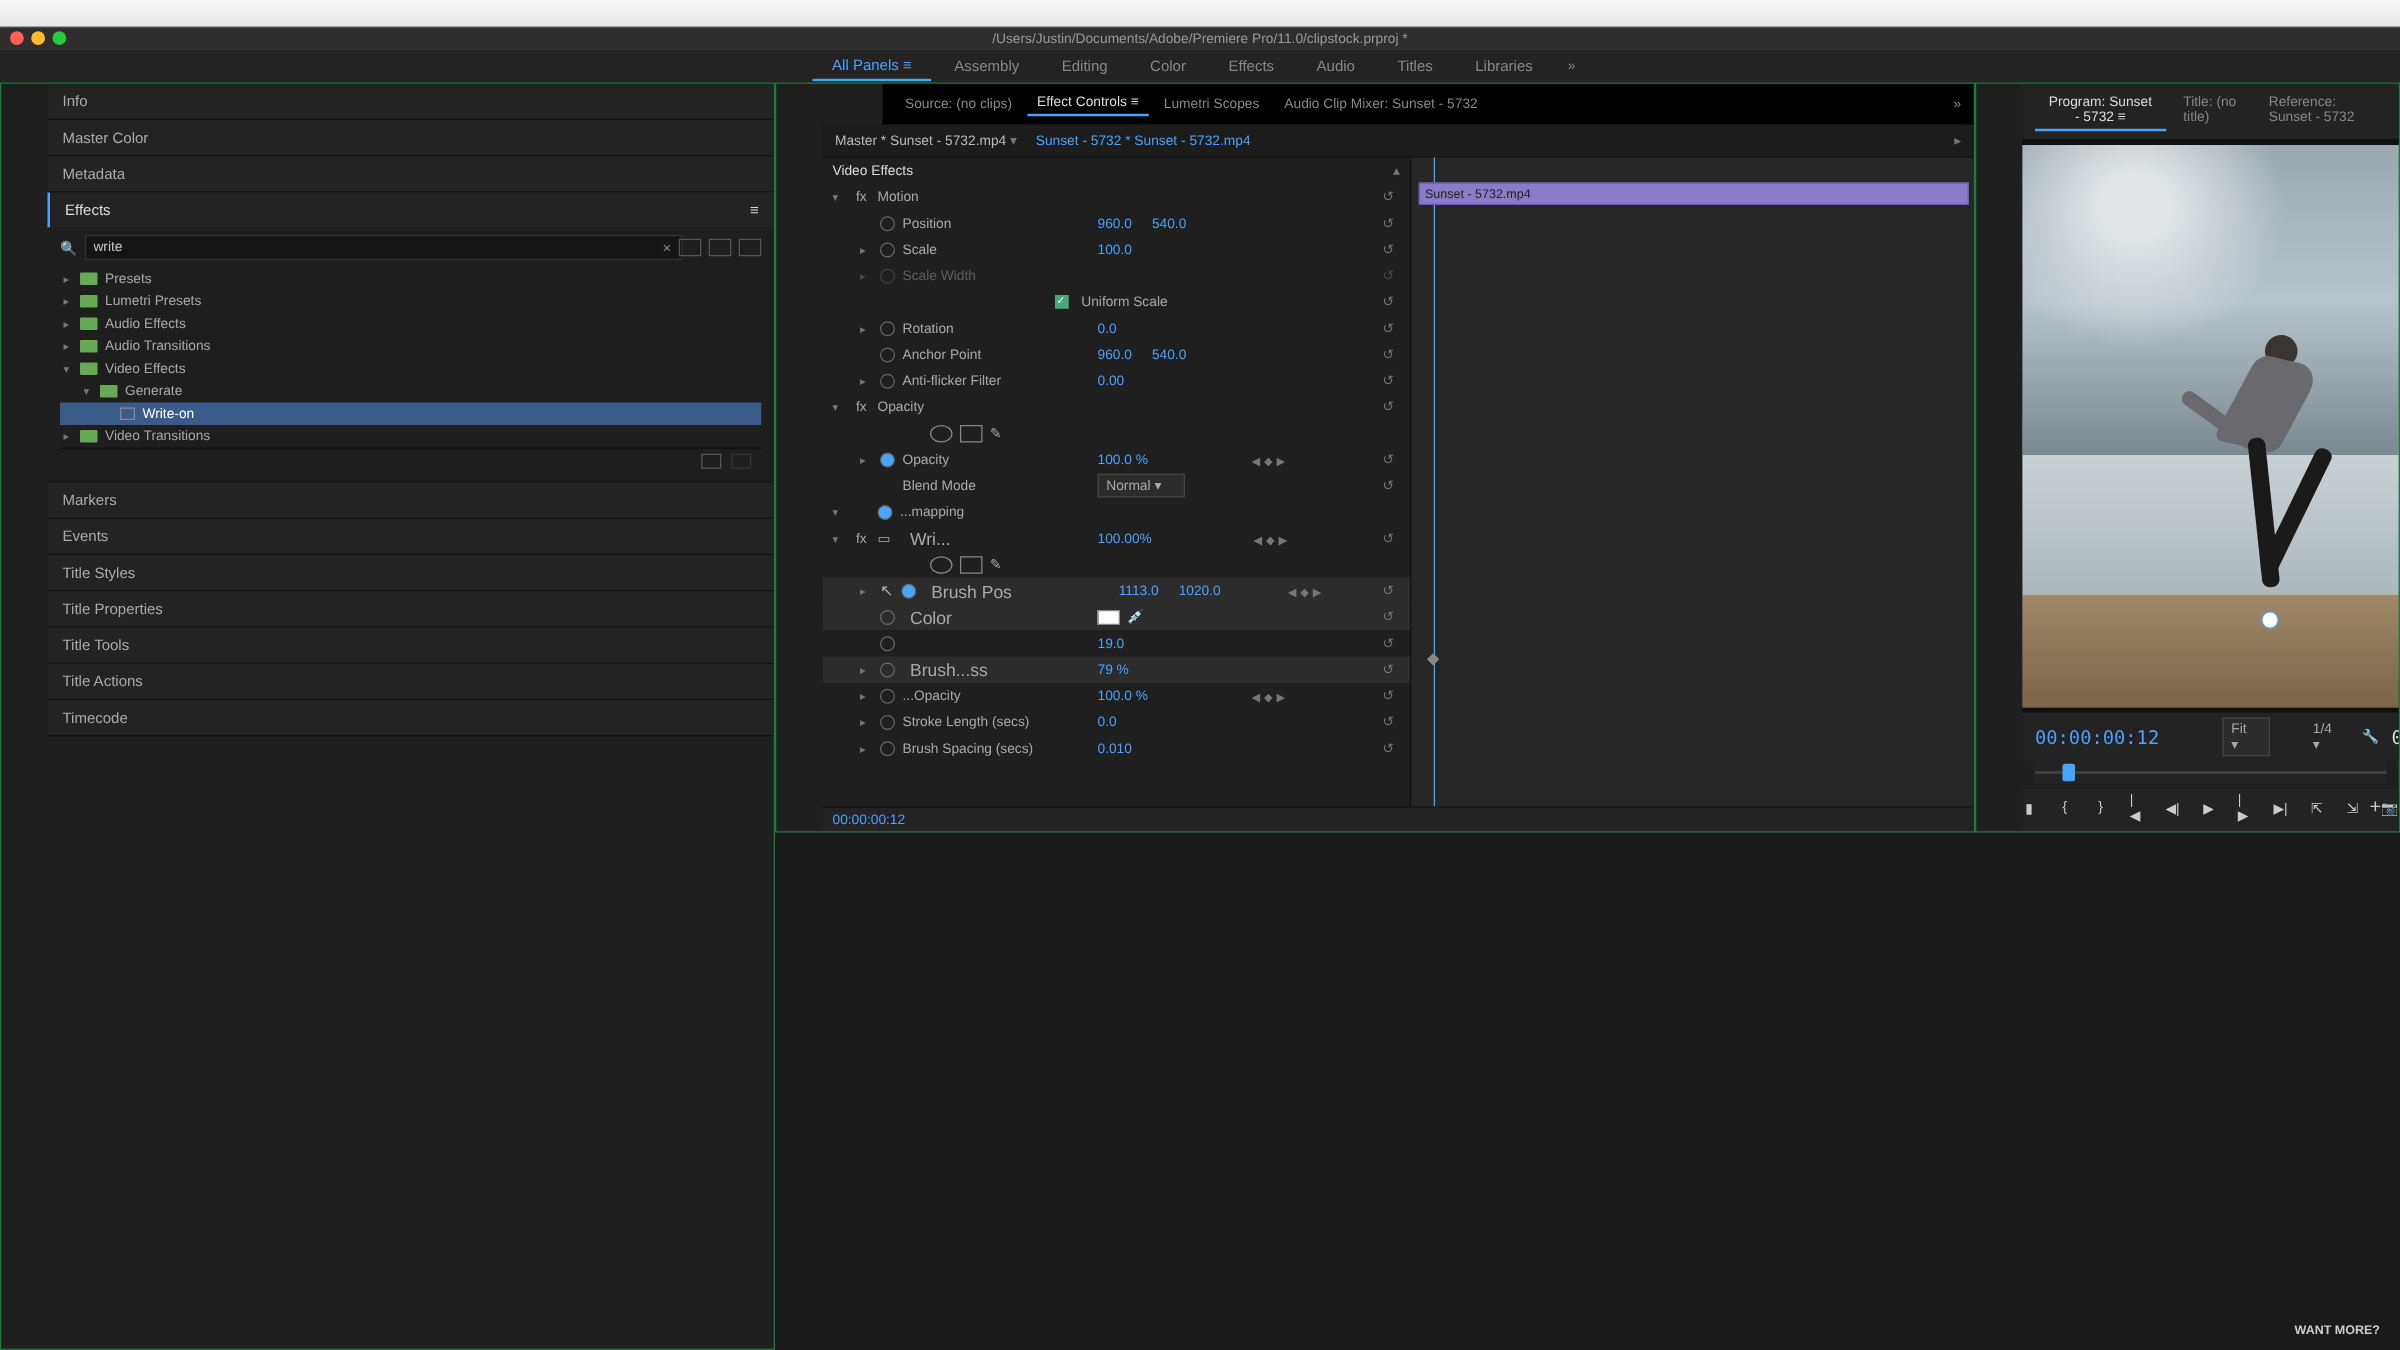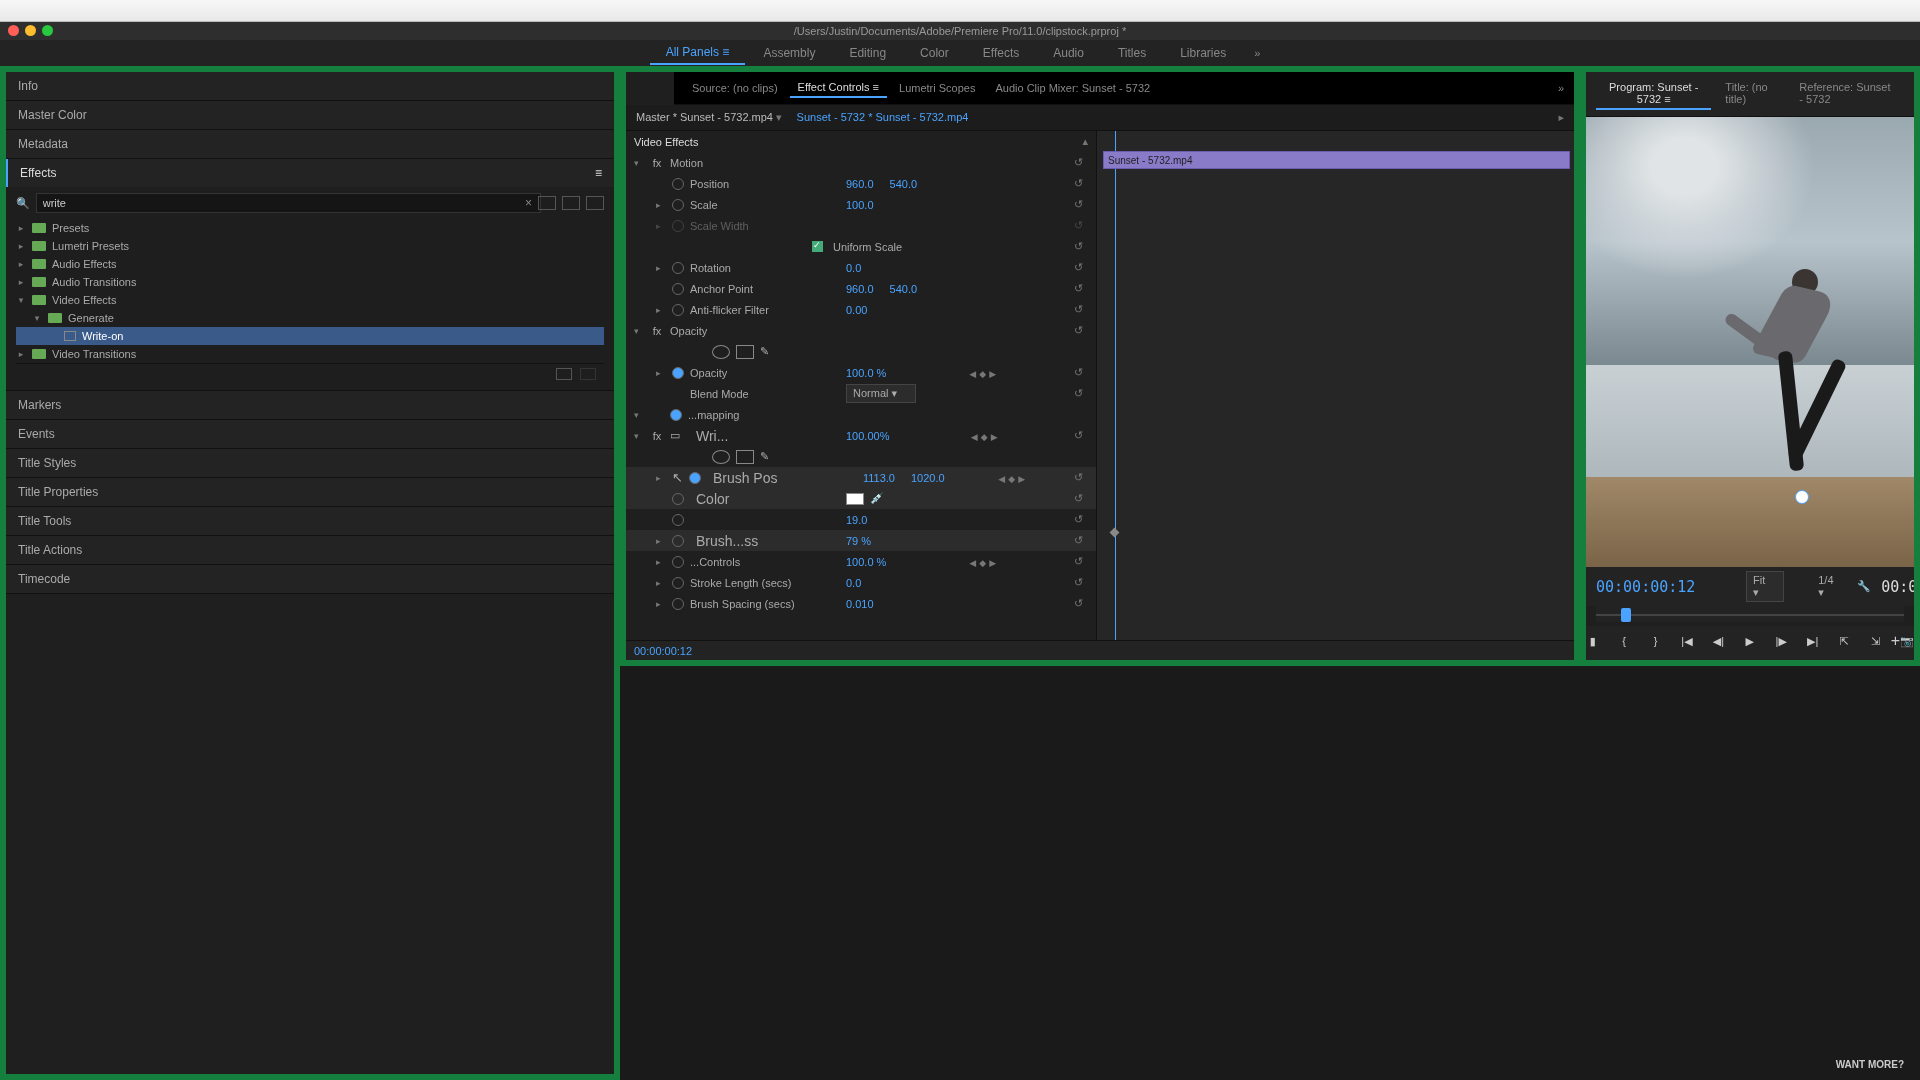--- a/index.html
+++ b/index.html
@@ -18,21 +18,21 @@
 .tr-r { background: #ff5f57;} .tr-y { background: #febc2e;} .tr-g { background: #28c840;}
 
 
 .workspace-bar { height: 26px; background: #232323; display: flex; justify-content: center; align-items: center; gap: 2px;}
 .workspace-bar .tab { padding: 4px 16px; color: #888; font-size: 12px; cursor: pointer;}
 .workspace-bar .tab.active { color: #4aa3ff; border-bottom: 2px solid #4aa3ff;}
 .workspace-bar .overflow { color: #888; padding: 0 10px; cursor: pointer;}
 
 
 .app { display: grid; grid-template-columns: 620px 960px 340px; grid-template-rows: 600px 414px; height: calc(1080px - 22px - 18px - 26px);}
-.panel { background: #1f1f1f; border: 6px solid #15803d; position: relative; overflow: hidden;}
+.panel { background: #1f1f1f; border: 1px solid #15803d; position: relative; overflow: hidden; padding-left: 37px;}
 
 
 .ec { display: flex; flex-direction: column; }
 .ec-tabs, .src-tabs, .rp-tabs { display: flex; gap: 4px; padding: 6px 10px; background: #000000; align-items: center; border-bottom: 1px solid #111; margin-left: 48px;}
 .ec-tabs .tab, .src-tabs .tab, .rp-tabs .tab { padding: 3px 8px; color: #888; cursor: pointer; white-space: nowrap;}
 .ec-tabs .tab.active, .src-tabs .tab.active, .rp-tabs .tab.active { color: #ddd; border-bottom: 2px solid #4aa3ff; }
 .ec-tabs .overflow, .src-tabs .overflow { color: #888; margin-left: auto; }
 .ec-crumb { padding: 6px 10px; background: #1c1c1c; border-bottom: 1px solid #111;}
 .ec-crumb .a { color: #bbb; } .ec-crumb .b { color: #4aa3ff; margin-left: 12px;}
 .ec-body { display: flex; flex: 1; min-height: 0;}
@@ -318,21 +318,21 @@
       <div class="prop-row prop-sub tooltip-row">
         <span class="twisty">▸</span>
             <span class="stopwatch"></span>
         <span class="name tooltip-label">Brush...ss</span>
         <span class="val">79 %</span>
         <span class="reset">↺</span>
       </div>
       <div class="prop-row prop-sub">
         <span class="twisty">▸</span>
             <span class="stopwatch"></span>
-        <span class="name">...Controls</span>
+        <span class="name">...Opacity</span>
         <span class="val">100.0 %</span>
         <span class="kf-nav">
               <span>◀</span>
               <span>◆</span>
               <span>▶</span>
             </span>
         <span class="reset">↺</span>
       </div>
       <div class="prop-row prop-sub">
         <span class="twisty">▸</span>

